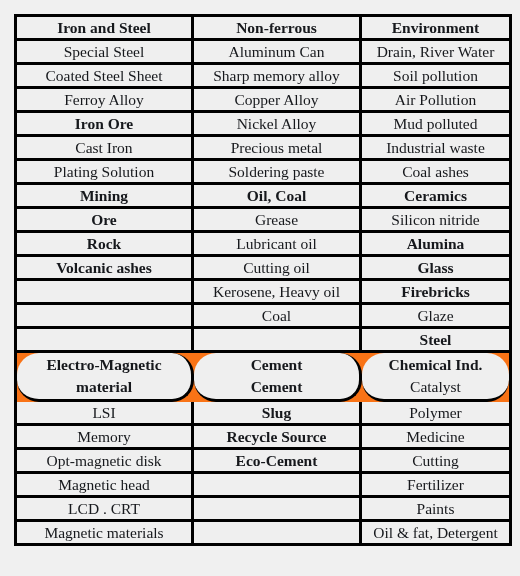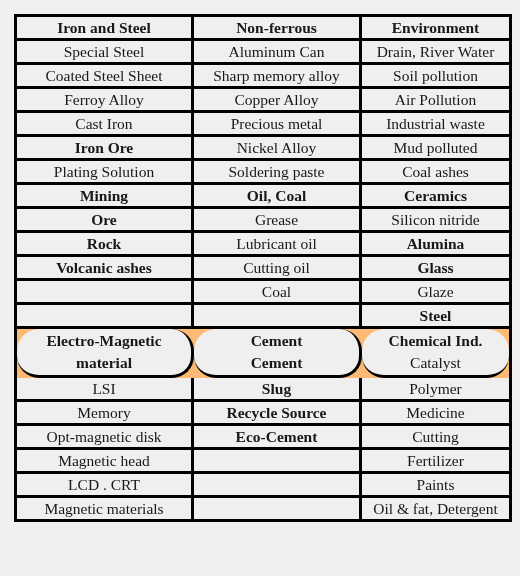--- a/index.html
+++ b/index.html
@@ -21,21 +21,21 @@
     width: 492px;
     height: 548px;
     box-sizing: border-box;
   }
 
   table.matrix {
     border-collapse: separate;
     border-spacing: 0;
     width: 492px;
     table-layout: fixed;
-    background: #fdba74;
+    background: #f97316;
     border: 3px solid #000000;
     box-sizing: border-box;
   }
 
   table.matrix col.c1 { width: 177px; }
   table.matrix col.c2 { width: 168px; }
   table.matrix col.c3 { width: 147px; }
 
   table.matrix td {
     background: #efefef;
@@ -110,30 +110,30 @@
           <td class="">Coated Steel Sheet</td>
           <td class="">Sharp memory alloy</td>
           <td class="last-col">Soil pollution</td>
         </tr>
         <tr>
           <td class="">Ferroy Alloy</td>
           <td class="">Copper Alloy</td>
           <td class="last-col">Air Pollution</td>
         </tr>
         <tr>
+          <td class="bold">Iron Ore</td>
+          <td class="">Nickel Alloy</td>
+          <td class="last-col">Mud polluted</td>
+        </tr>
+        <tr>
           <td class="">Cast Iron</td>
           <td class="">Precious metal</td>
           <td class="last-col">Industrial waste</td>
         </tr>
         <tr>
-          <td class="bold">Iron Ore</td>
-          <td class="">Nickel Alloy</td>
-          <td class="last-col">Mud polluted</td>
-        </tr>
-        <tr>
           <td class="">Plating Solution</td>
           <td class="">Soldering paste</td>
           <td class="last-col">Coal ashes</td>
         </tr>
         <tr>
           <td class="bold">Mining</td>
           <td class="bold">Oil, Coal</td>
           <td class="last-col bold">Ceramics</td>
         </tr>
         <tr>
@@ -143,20 +143,25 @@
         </tr>
         <tr>
           <td class="bold">Rock</td>
           <td class="">Lubricant oil</td>
           <td class="last-col bold">Alumina</td>
         </tr>
         <tr>
           <td class="bold">Volcanic ashes</td>
           <td class="">Cutting oil</td>
           <td class="last-col bold">Glass</td>
+        </tr>
+        <tr>
+          <td class="empty"></td>
+          <td class="">Kerosene, Heavy oil</td>
+          <td class="last-col bold">Firebricks</td>
         </tr>
         <tr>
           <td class="empty"></td>
           <td class="">Coal</td>
           <td class="last-col">Glaze</td>
         </tr>
         <tr>
           <td class="empty"></td>
           <td class="empty"></td>
           <td class="last-col bold">Steel</td>

